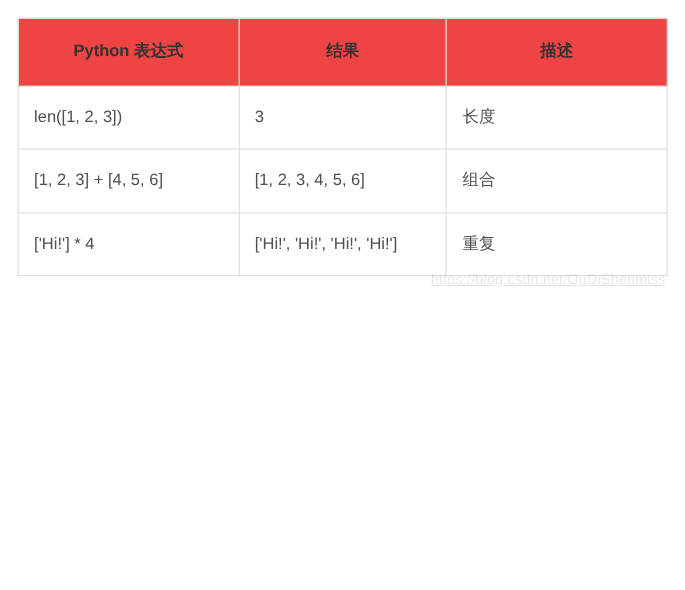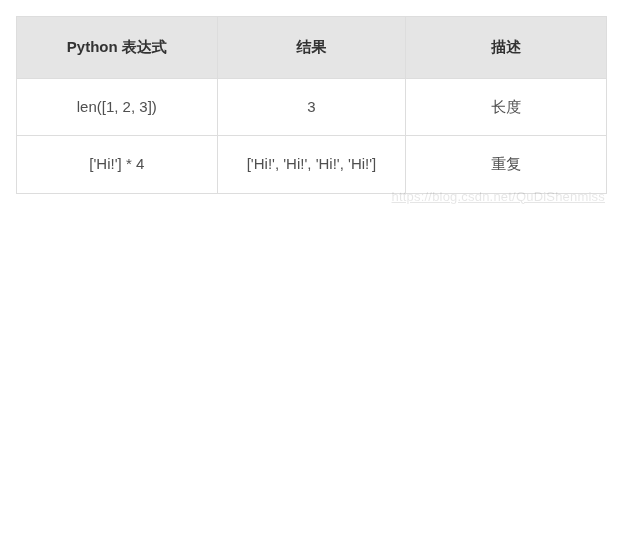--- a/index.html
+++ b/index.html
@@ -14,30 +14,30 @@
     position: relative;
   }
   table {
     border-collapse: collapse;
     width: 100%;
     table-layout: fixed;
   }
   th, td {
     border: 1px solid #ddd;
     padding: 14px 14px;
-    text-align: center;
+    text-align: left;
     vertical-align: middle;
     word-break: break-word;
     line-height: 1.9;
     color: #4f4f4f;
   }
   th {
     text-align: center;
     font-weight: 700;
-    background: #e5e5e5;
+    background: #ef4444;
     color: #333;
     padding-top: 16px;
     padding-bottom: 16px;
   }
   col.c1 { width: 34%; }
   col.c2 { width: 32%; }
   col.c3 { width: 34%; }
   .watermark {
     position: absolute;
     right: 18px;
@@ -66,20 +66,25 @@
       <th>描述</th>
     </tr>
   </thead>
   <tbody>
     <tr>
       <td>len([1, 2, 3])</td>
       <td>3</td>
       <td>长度</td>
     </tr>
     <tr>
+      <td>[1, 2, 3] + [4, 5, 6]</td>
+      <td>[1, 2, 3, 4, 5, 6]</td>
+      <td>组合</td>
+    </tr>
+    <tr>
       <td>['Hi!'] * 4</td>
       <td>['Hi!', 'Hi!', 'Hi!', 'Hi!']</td>
       <td>重复</td>
     </tr>
   </tbody>
 </table>
 
 <div class="watermark">https://blog.csdn.net/QuDiShenmiss</div>
 
 </body></html>

